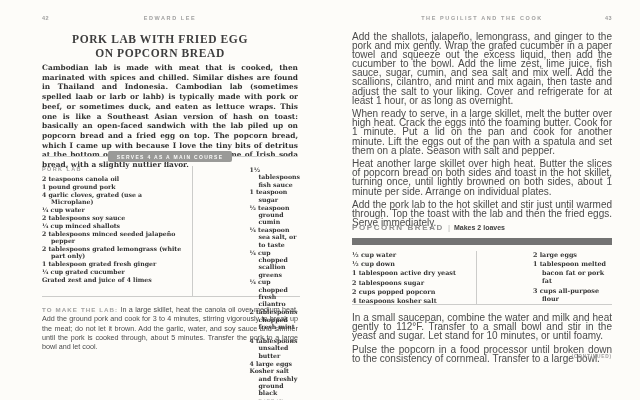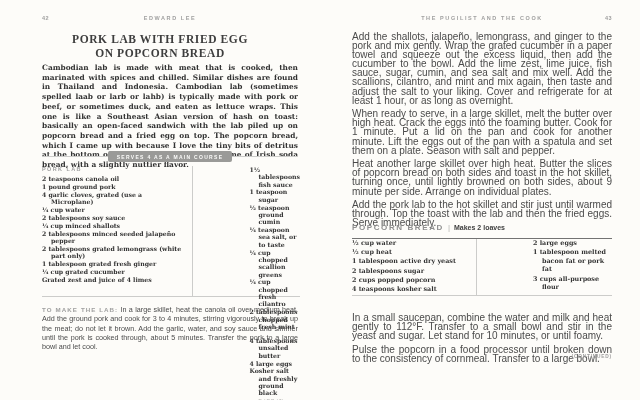--- a/index.html
+++ b/index.html
@@ -61,22 +61,22 @@
   .bodytext p { font-size:10px; line-height:9.1px; text-align:justify; color:#4a4a4a;
                 margin-bottom:4.5px; }
 
   
   .subhead { position:absolute; top:223px; left:32px; width:260px; display:flex;
              align-items:baseline; gap:4px; }
   .sub-title { font-size:8px; font-weight:bold; letter-spacing:1.6px; color:#8f8f8f; }
   .sub-sep { color:#b5b5b3; font-size:8px; }
   .sub-yield { font-size:7px; font-weight:bold; color:#3e3e3e; }
 
-  .page.right .ingredients { top:238px; left:32px; width:260px; height:58px;
-          border-top:1px solid #737373; border-bottom:1px solid #ccccca; }
+  .page.right .ingredients { top:238px; left:32px; width:260px; height:67px;
+          border-top:7px solid #737373; border-bottom:1px solid #ccccca; padding-top:6px; }
   .page.right .ing-col1 { width:124px; }
   .page.right ul.ing-list li { font-size:6.4px; line-height:8.6px; }
 
   .bodytext.sub { top:313px; }
   .continued { position:absolute; top:354px; right:28px; font-size:4.8px; font-weight:bold;
                letter-spacing:.8px; color:#9f9f9f; }
 </style>
 </head>
 <body>
 
@@ -150,36 +150,36 @@
   <div class="page right">
     <div class="running-head">
       <span class="runhead">THE PUGILIST AND THE COOK</span>
       <span class="pagenum pr">43</span>
     </div>
 
     <div class="bodytext top">
 
     <p>Add the shallots, jalapeño, lemongrass, and ginger to the pork and mix gently. Wrap the grated cucumber in a paper towel and squeeze out the excess liquid, then add the cucumber to the bowl. Add the lime zest, lime juice, fish sauce, sugar, cumin, and sea salt and mix well. Add the scallions, cilantro, and mint and mix again, then taste and adjust the salt to your liking. Cover and refrigerate for at least 1 hour, or as long as overnight.</p>
         <p>When ready to serve, in a large skillet, melt the butter over high heat. Crack the eggs into the foaming butter. Cook for 1 minute. Put a lid on the pan and cook for another minute. Lift the eggs out of the pan with a spatula and set them on a plate. Season with salt and pepper.</p>
-        <p>Heat another large skillet over high heat. Butter the slices of popcorn bread on both sides and toast in the hot skillet, turning once, until lightly browned on both sides, about 9 minute per side. Arrange on individual plates.</p>
+        <p>Heat another large skillet over high heat. Butter the slices of popcorn bread on both sides and toast in the hot skillet, turning once, until lightly browned on both sides, about 1 minute per side. Arrange on individual plates.</p>
         <p>Add the pork lab to the hot skillet and stir just until warmed through. Top the toast with the lab and then the fried eggs. Serve immediately.</p>
       </div>
 
     <div class="subhead">
       <span class="sub-title">POPCORN BREAD</span>
       <span class="sub-sep">|</span>
       <span class="sub-yield">Makes 2 loaves</span>
     </div>
 
     <div class="ingredients sub">
       <div class="ing-col1">
         <ul class="ing-list">
 
         <li class="ing">½ cup water</li>
-            <li class="ing">½ cup heat</li>
+            <li class="ing">½ cup down</li>
             <li class="ing">1 tablespoon active dry yeast</li>
             <li class="ing">2 tablespoons sugar</li>
             <li class="ing">2 cups popped popcorn</li>
             <li class="ing">4 teaspoons kosher salt</li>
           </ul>
       </div>
       <div class="vdiv"></div>
       <div class="ing-col2">
         <ul class="ing-list">
 

